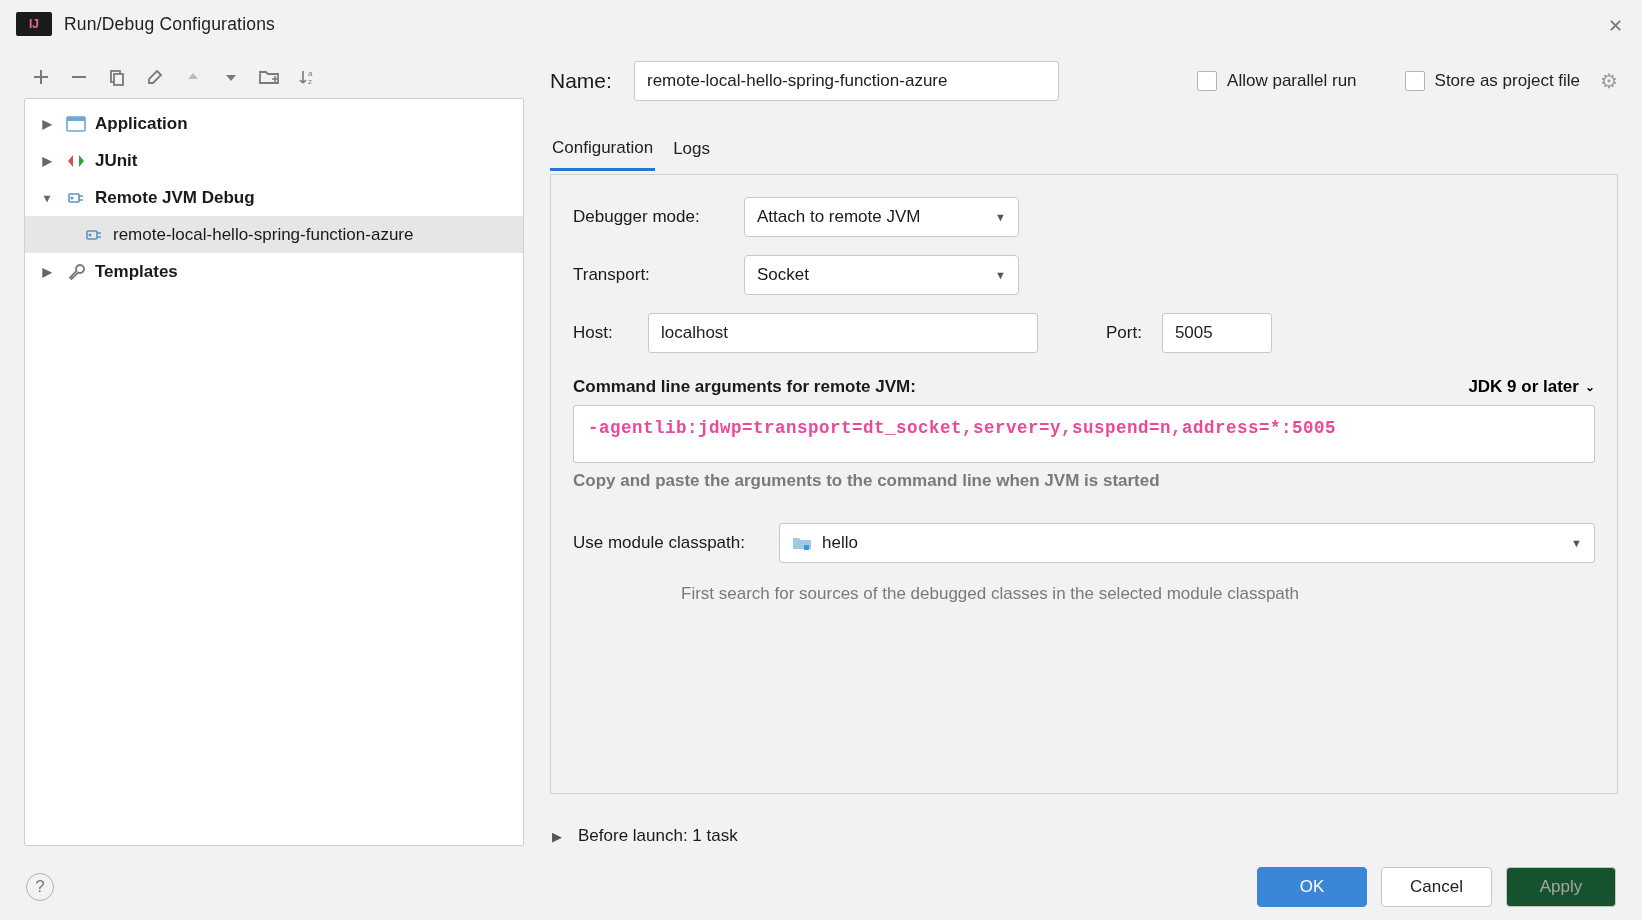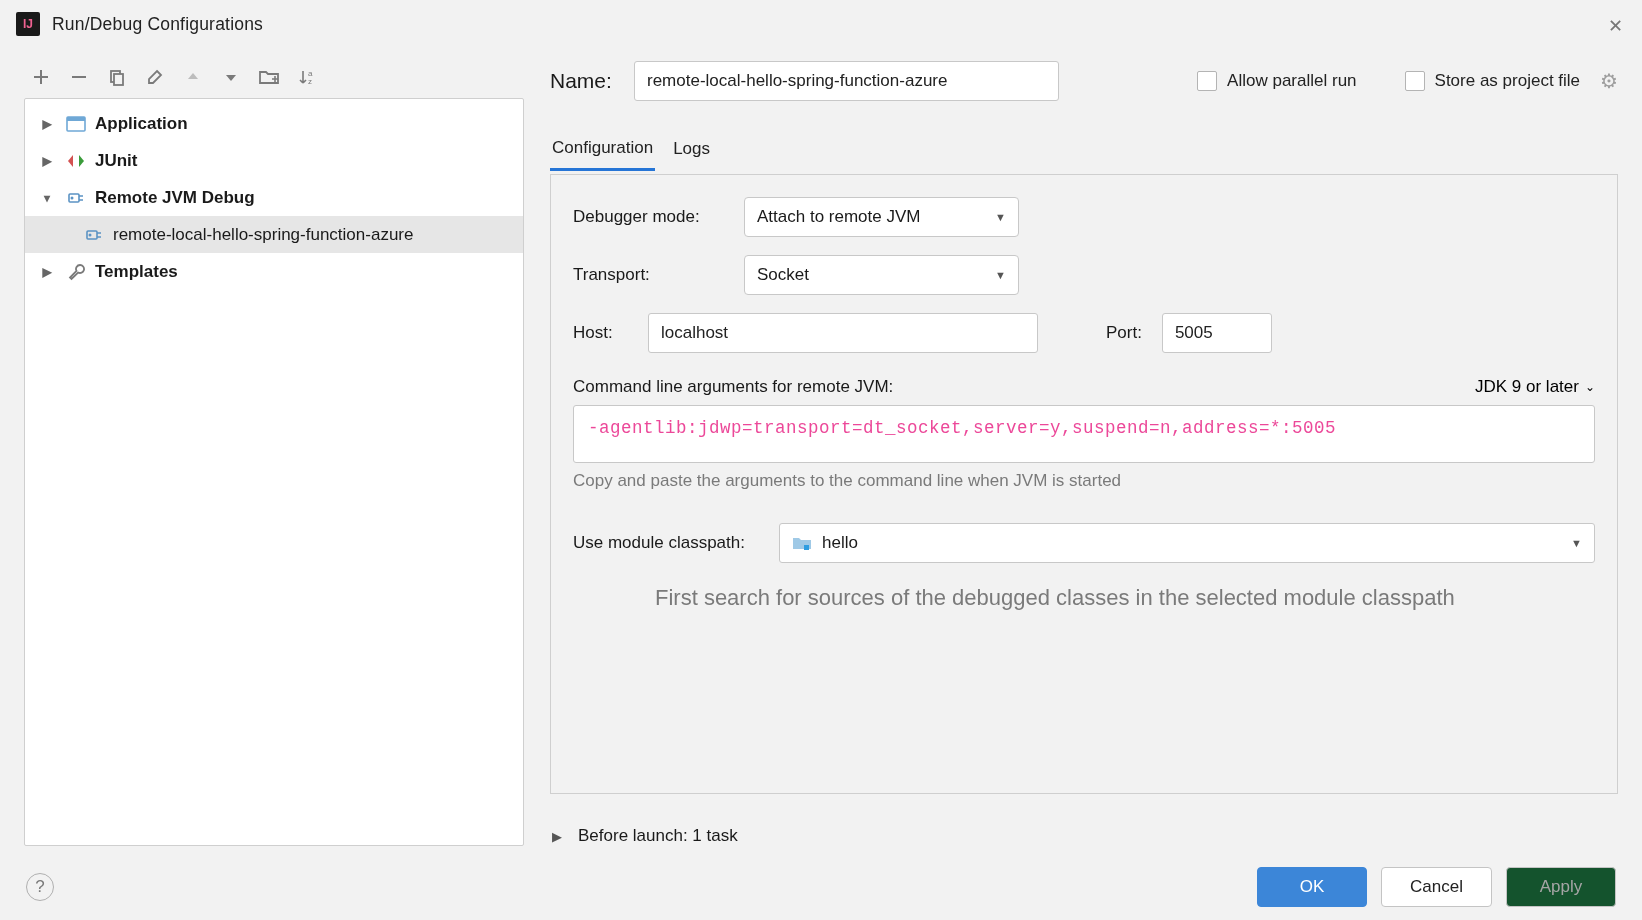--- a/index.html
+++ b/index.html
@@ -20,21 +20,21 @@
   flex-direction: column;
 }
 .titlebar {
   height: 48px;
   display: flex;
   align-items: center;
   padding: 0 16px 0 16px;
   background: #f2f2f2;
 }
 .titlebar .app-ico {
-  width: 24px; height: 24px;
+  width: 36px; height: 24px;
   background: #1a1a1a;
   border-radius: 2px;
   display: flex; align-items: center; justify-content: center;
   color: #f06292; font-weight: bold; font-size: 12px;
   margin-right: 12px;
 }
 .titlebar .title { font-size: 17.5px; color: #222; flex: 1; letter-spacing: 0.2px; }
 .titlebar .close { width: 18px; height: 18px; color: #777; font-size: 18px; cursor: pointer; }
 
 .body {
@@ -205,22 +205,22 @@
   display: flex;
   align-items: center;
   padding: 0 12px;
   font-size: 17px;
   cursor: pointer;
 }
 .module-select .fico { color: #7ec0e6; margin-right: 10px; width: 20px; }
 .module-select .label-txt { flex:1; }
 .module-hint {
   color: #7a7a7a;
-  font-size: 22px;
-  margin-left: 82px;
+  font-size: 17px;
+  margin-left: 108px;
   line-height: 1.55;
 }
 
 .before-launch {
   margin-top: 32px;
   display: flex;
   align-items: center;
   gap: 14px;
   font-size: 17px;
   cursor: pointer;
@@ -416,21 +416,21 @@
           </div>
         </div>
         <div class="field-row">
           <span class="field-label short" style="width:55px">Host:</span>
           <input class="input host-input" value="localhost" style="">
           <div style="width:36px"></div>
           <span class="field-label short">Port:</span>
           <input class="input port-input" value="5005" style="">
         </div>
 
-        <div style="display:flex; flex-direction:column; gap:8px; margin-top:6px;">
+        <div style="display:flex; flex-direction:column; gap:8px; margin-top:6px;font-weight:bold;">
           <div class="cmd-header">
             <span>Command line arguments for remote JVM:</span>
             <span class="cmd-link">
               <span>JDK 9 or later</span>
               <span style="font-size:12px;">⌄</span>
             </span>
           </div>
           <div class="cmd-box">-agentlib:jdwp=transport=dt_socket,server=y,suspend=n,address=*:5005</div>
           <div class="hint">Copy and paste the arguments to the command line when JVM is started</div>
         </div>

